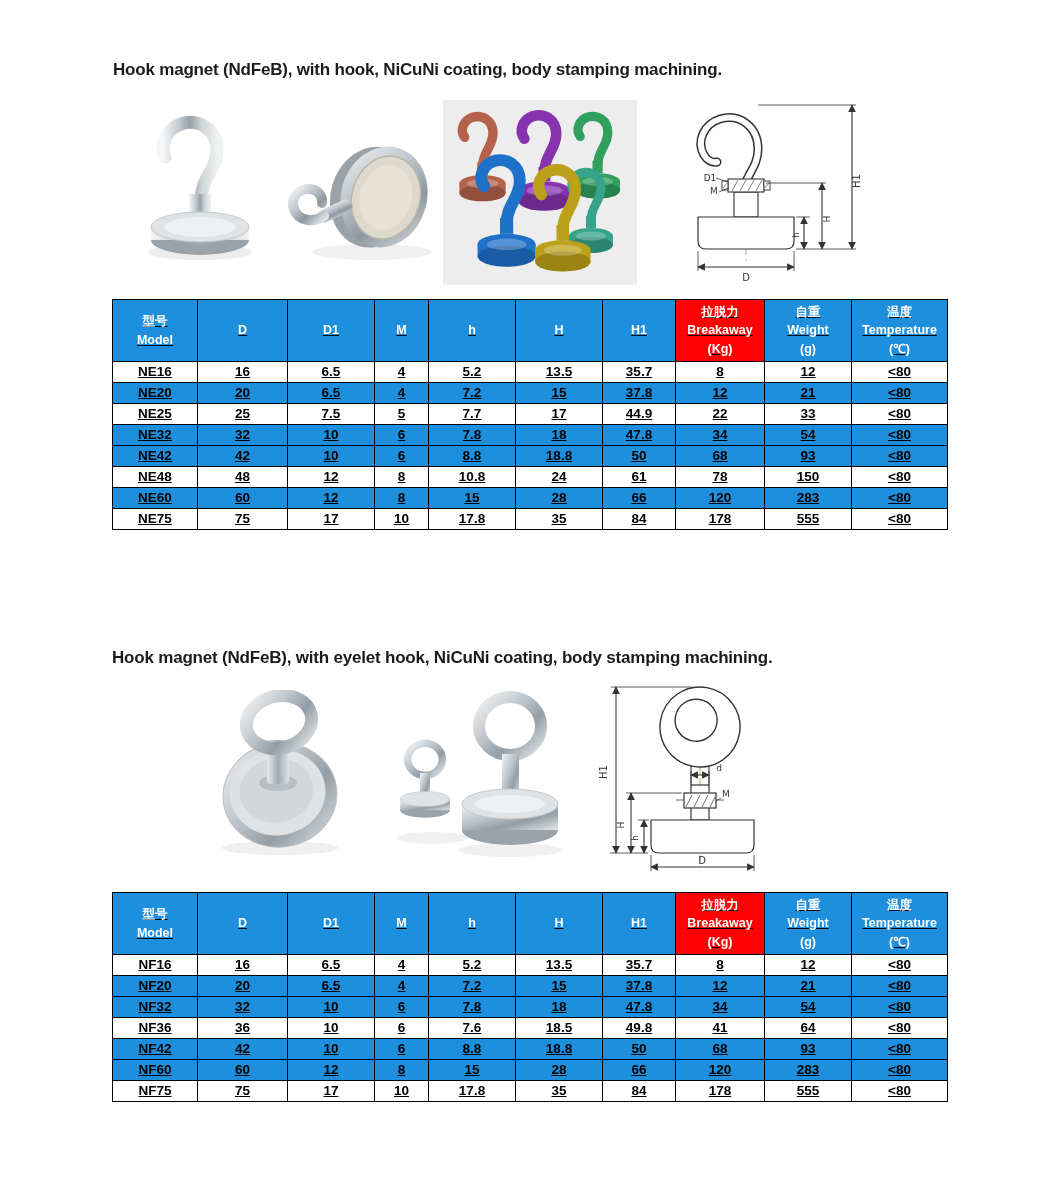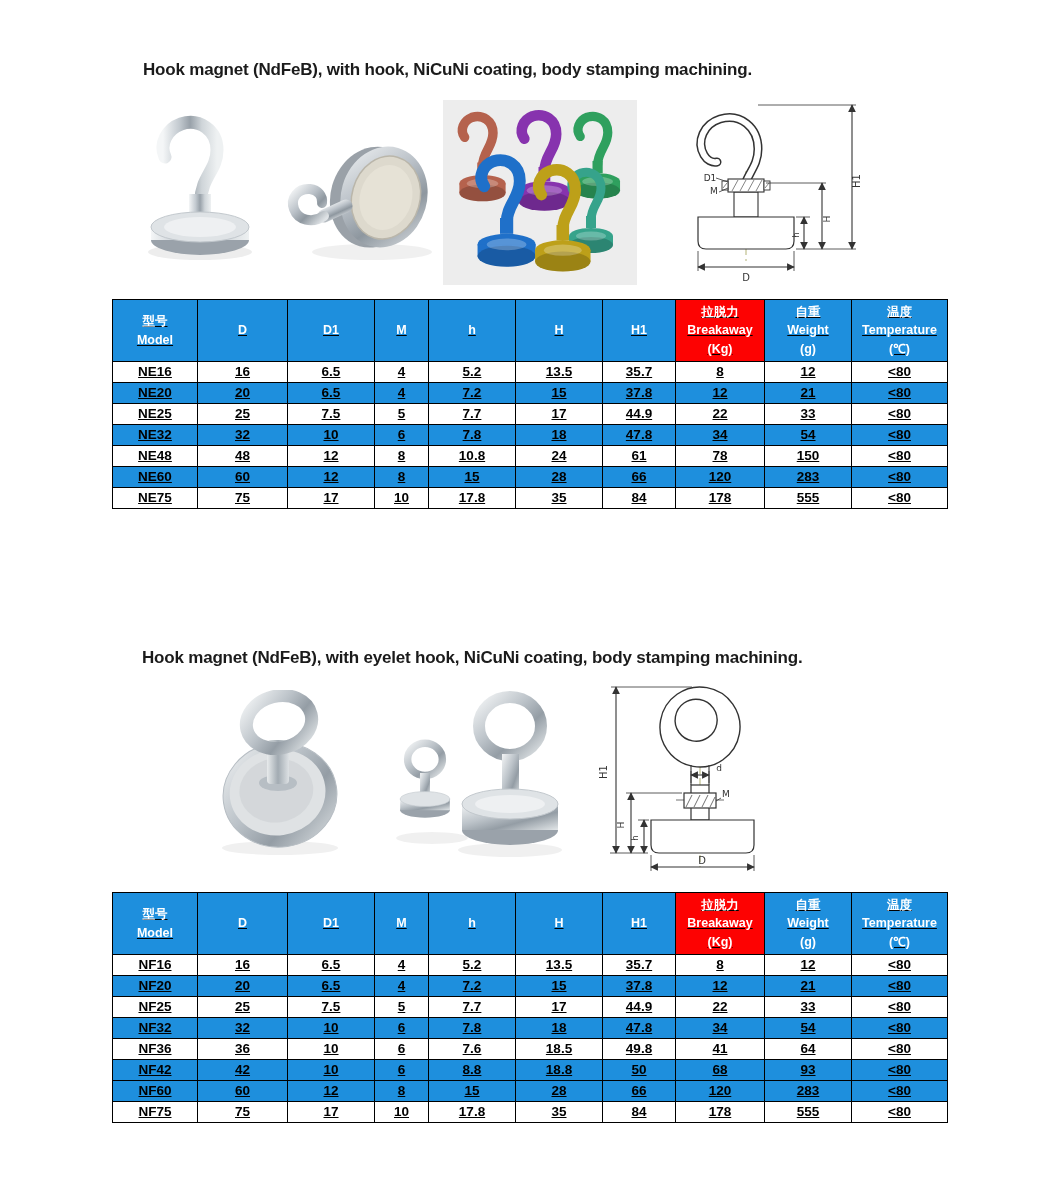--- a/index.html
+++ b/index.html
@@ -1,17 +1,17 @@
 <!DOCTYPE html>
 <html style="--blue: #1e8fdd; --red: #fd0202;"><head>
 <meta charset="utf-8">
 <style>
   html,body { margin:0; padding:0; background:#fff; font-family:"Liberation Sans", sans-serif; }
   .canvas { position:relative; width:1060px; height:1202px; background:#ffffff; overflow:hidden; }
-  .heading { position:absolute; font-size:17px; font-weight:bold; color:#1b1b1b; white-space:nowrap; letter-spacing:-0.2px;margin-left:30px; }
+  .heading { position:absolute; font-size:17px; font-weight:bold; color:#1b1b1b; white-space:nowrap; letter-spacing:-0.2px; }
   .photo { position:absolute; }
   .spec-table { position:absolute; left:112px; width:836px; border-collapse:collapse; table-layout:fixed;text-decoration:underline; }
   .spec-table th, .spec-table td { border:1px solid #000; text-align:center; vertical-align:middle; padding:0; font-weight:bold; }
   .spec-table thead th { background:var(--blue); color:#fff; height:61px; font-size:12.5px; line-height:1.45; }
   .spec-table thead th.red { background:var(--red);margin-left:38px; }
   .spec-table tbody td { height:20px; line-height:20px; font-size:13.5px; color:#000; background:#fff; }
   .spec-table tbody tr.alt td { background:var(--blue); }
   .spec-table th:nth-child(1){width:84px}
   .spec-table th:nth-child(2){width:89px}
   .spec-table th:nth-child(3){width:86px}
@@ -218,20 +218,32 @@
           <td>32</td>
           <td>10</td>
           <td>6</td>
           <td>7.8</td>
           <td>18</td>
           <td>47.8</td>
           <td>34</td>
           <td>54</td>
           <td>&lt;80</td>
         </tr>
+        <tr class="alt">
+          <td>NE42</td>
+          <td>42</td>
+          <td>10</td>
+          <td>6</td>
+          <td>8.8</td>
+          <td>18.8</td>
+          <td>50</td>
+          <td>68</td>
+          <td>93</td>
+          <td>&lt;80</td>
+        </tr>
         <tr>
           <td>NE48</td>
           <td>48</td>
           <td>12</td>
           <td>8</td>
           <td>10.8</td>
           <td>24</td>
           <td>61</td>
           <td>78</td>
           <td>150</td>
@@ -419,32 +431,20 @@
           <td>20</td>
           <td>6.5</td>
           <td>4</td>
           <td>7.2</td>
           <td>15</td>
           <td>37.8</td>
           <td>12</td>
           <td>21</td>
           <td>&lt;80</td>
         </tr>
-        <tr>
-          <td>NF25</td>
-          <td>25</td>
-          <td>7.5</td>
-          <td>5</td>
-          <td>7.7</td>
-          <td>17</td>
-          <td>44.9</td>
-          <td>22</td>
-          <td>33</td>
-          <td>&lt;80</td>
-        </tr>
         <tr class="alt">
           <td>NF32</td>
           <td>32</td>
           <td>10</td>
           <td>6</td>
           <td>7.8</td>
           <td>18</td>
           <td>47.8</td>
           <td>34</td>
           <td>54</td>

